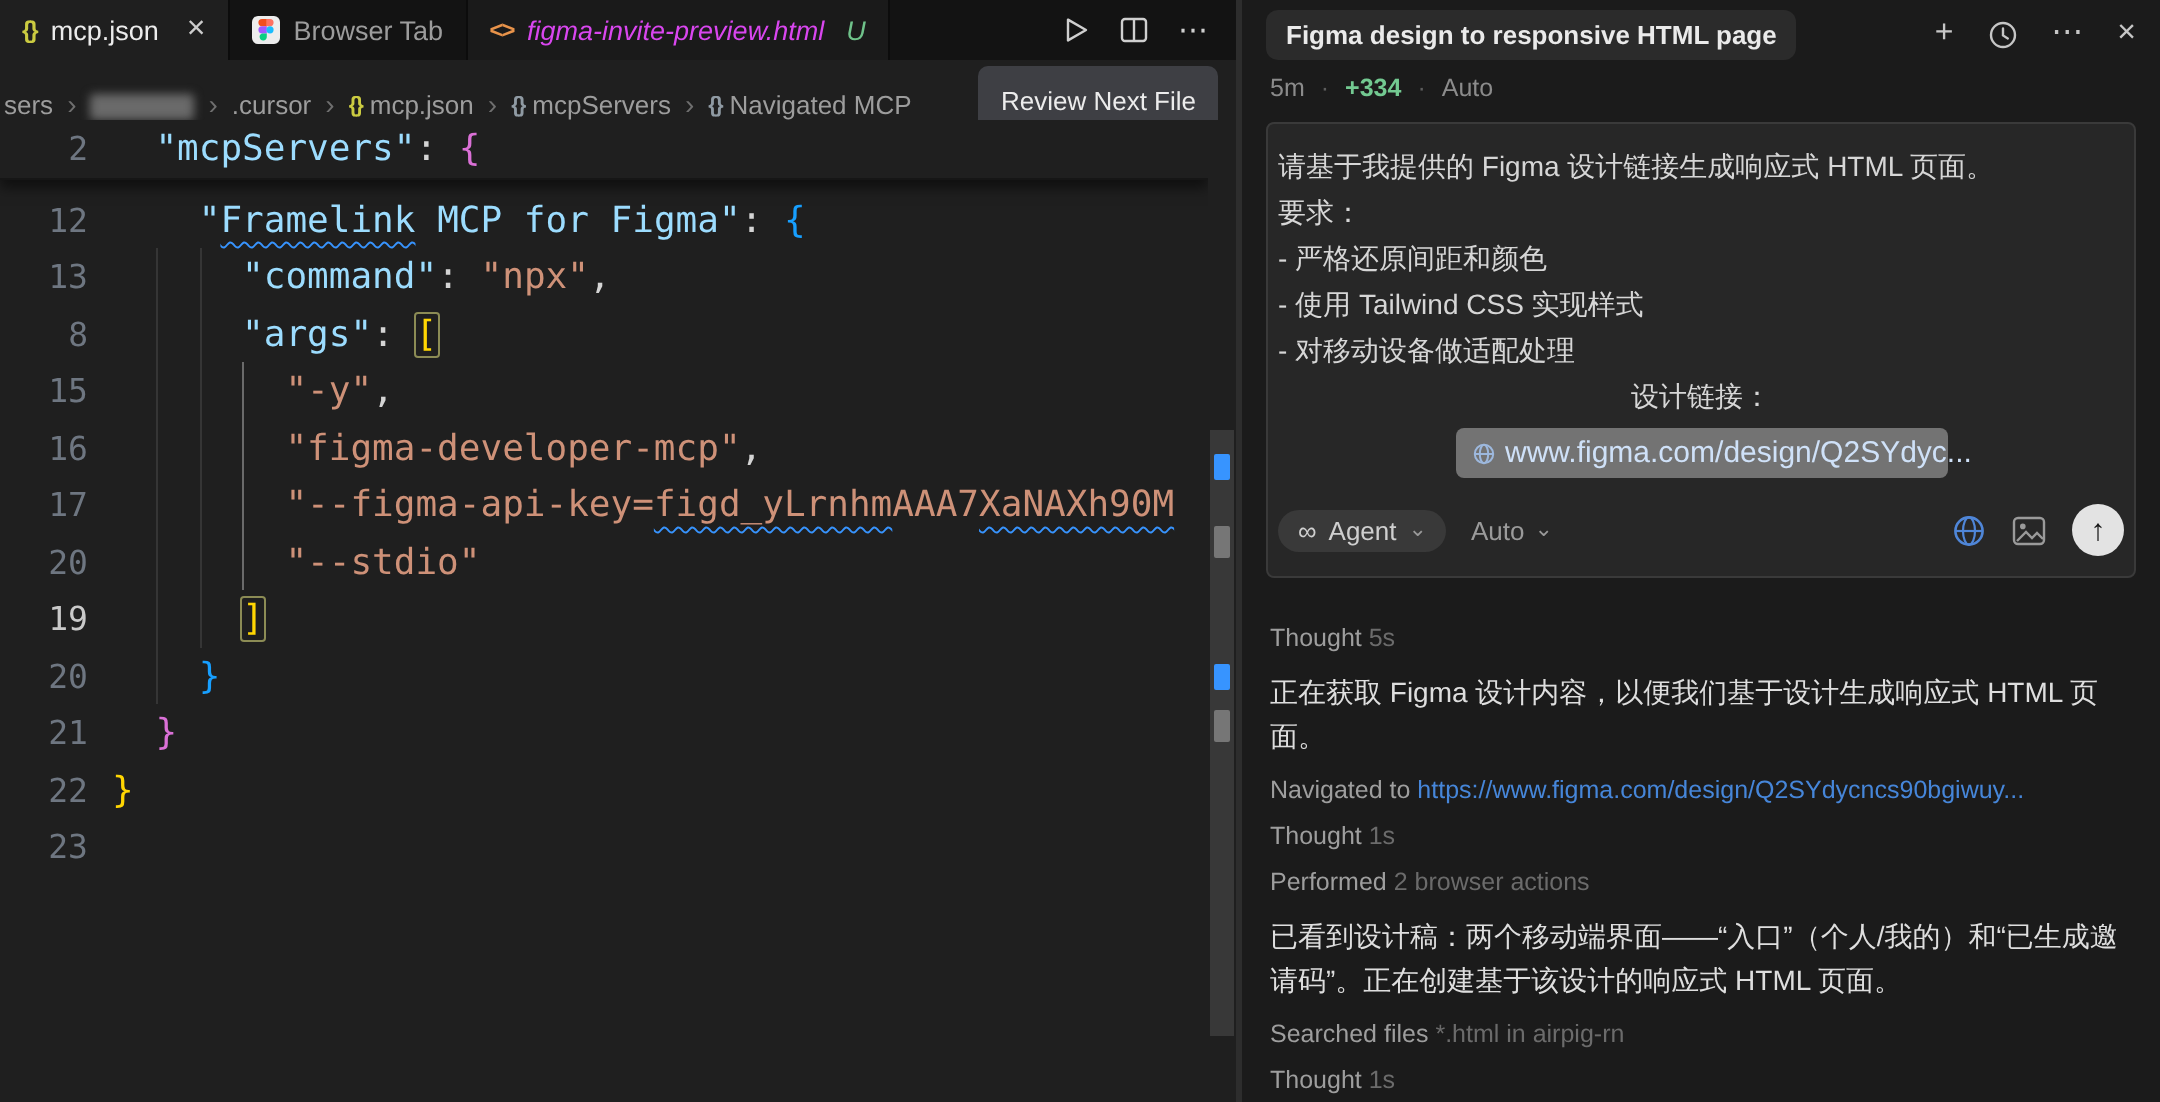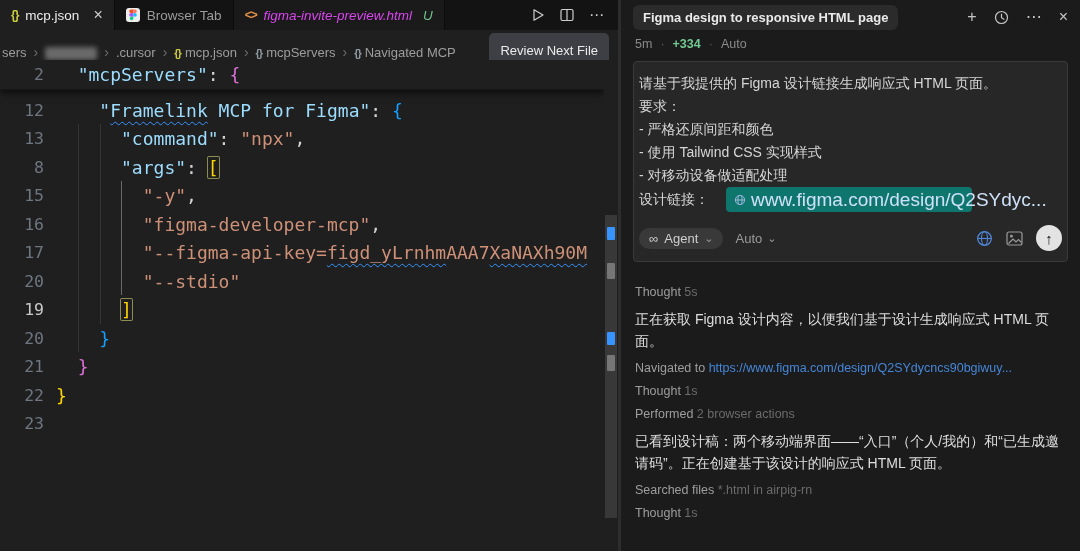--- a/index.html
+++ b/index.html
@@ -48,22 +48,22 @@
   .right{flex:1;background:#1b1b1b;display:flex;flex-direction:column;overflow:hidden;}
   .phead{height:34px;display:flex;align-items:center;padding:0 12px;flex-shrink:0;}
   .ptab{background:#2b2b2b;border-radius:6px;padding:5px 10px;font-size:13px;font-weight:700;color:#eaeaea;white-space:nowrap;cursor:pointer;}
   .phead-icons{margin-left:auto;display:flex;gap:17px;color:#c6c6c6;align-items:center;}
   .phead-icons .glyph{font-size:16px;line-height:1;cursor:pointer;}
   .pmeta{padding:3px 14px 8px;font-size:12.5px;color:#8b8b8b;display:flex;gap:8px;align-items:center;flex-shrink:0;}
   .pmeta .dot{color:#5d5d5d;}
   .pmeta .added{color:#73c991;font-weight:700;}
   .card{margin:2px 12px 0;background:#272727;border:1px solid #3a3a3a;border-radius:4px;padding:10px 5px;font-size:14px;color:#d6d6d6;flex-shrink:0;}
   .pline{line-height:23px;}
-  .linkrow{display:flex;align-items:center;line-height:23px;gap:17px;}
-  .chip{display:inline-flex;align-items:center;gap:5px;background:#0f766e;border-radius:4px;padding:1px 8px;color:#cfe1f8;font-size:19px;cursor:pointer;max-width:230px;white-space:nowrap;}
+  .linkrow{display:flex;align-items:center;line-height:23px;gap:4px;flex-direction:column;}
+  .chip{display:inline-flex;align-items:center;gap:5px;background:#737373;border-radius:4px;padding:1px 8px;color:#cfe1f8;font-size:15px;cursor:pointer;max-width:230px;white-space:nowrap;}
   .controls{display:flex;align-items:center;margin-top:13px;}
   .agent-pill{display:flex;gap:6px;align-items:center;background:#393939;border-radius:12px;padding:3px 10px;color:#cfcfcf;font-size:13px;cursor:pointer;}
   .chev{font-size:11px;color:#9a9a9a;line-height:0.6;}
   .mode-sel{margin-left:12px;color:#9a9a9a;font-size:13px;display:flex;gap:5px;align-items:center;cursor:pointer;}
   .ctrl-icons{margin-left:auto;display:flex;gap:13px;align-items:center;}
   .send{width:26px;height:26px;border-radius:50%;background:#e3e3e3;color:#161616;display:flex;align-items:center;justify-content:center;font-size:15px;font-weight:700;cursor:pointer;}
   .feed{padding:14px 14px 0;overflow:hidden;}
   .meta{font-size:12.5px;color:#6b6b6b;margin:9px 0;}
   .meta .mlabel{color:#9e9e9e;}
   .meta .mlink{color:#4686d9;cursor:pointer;}

